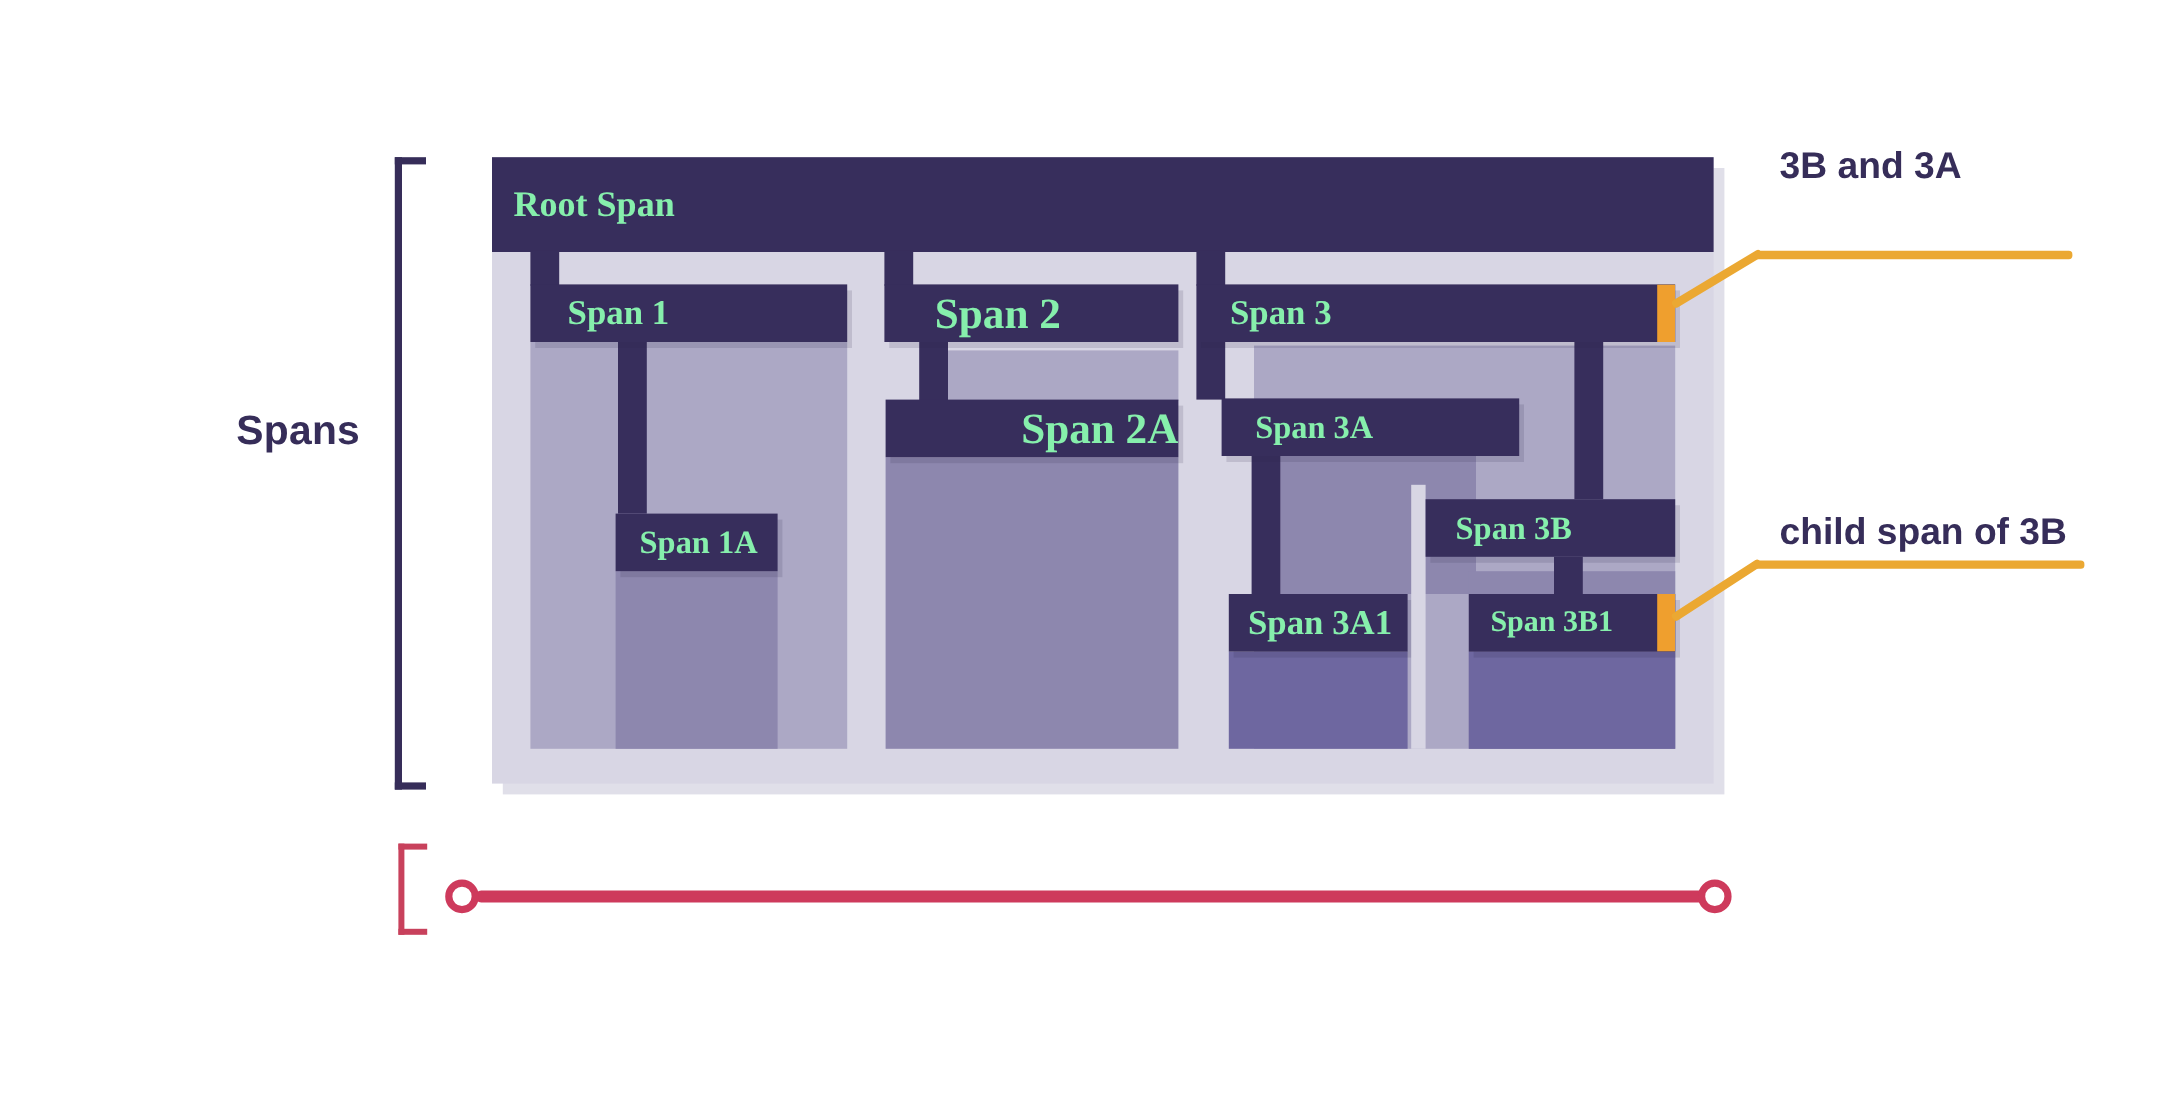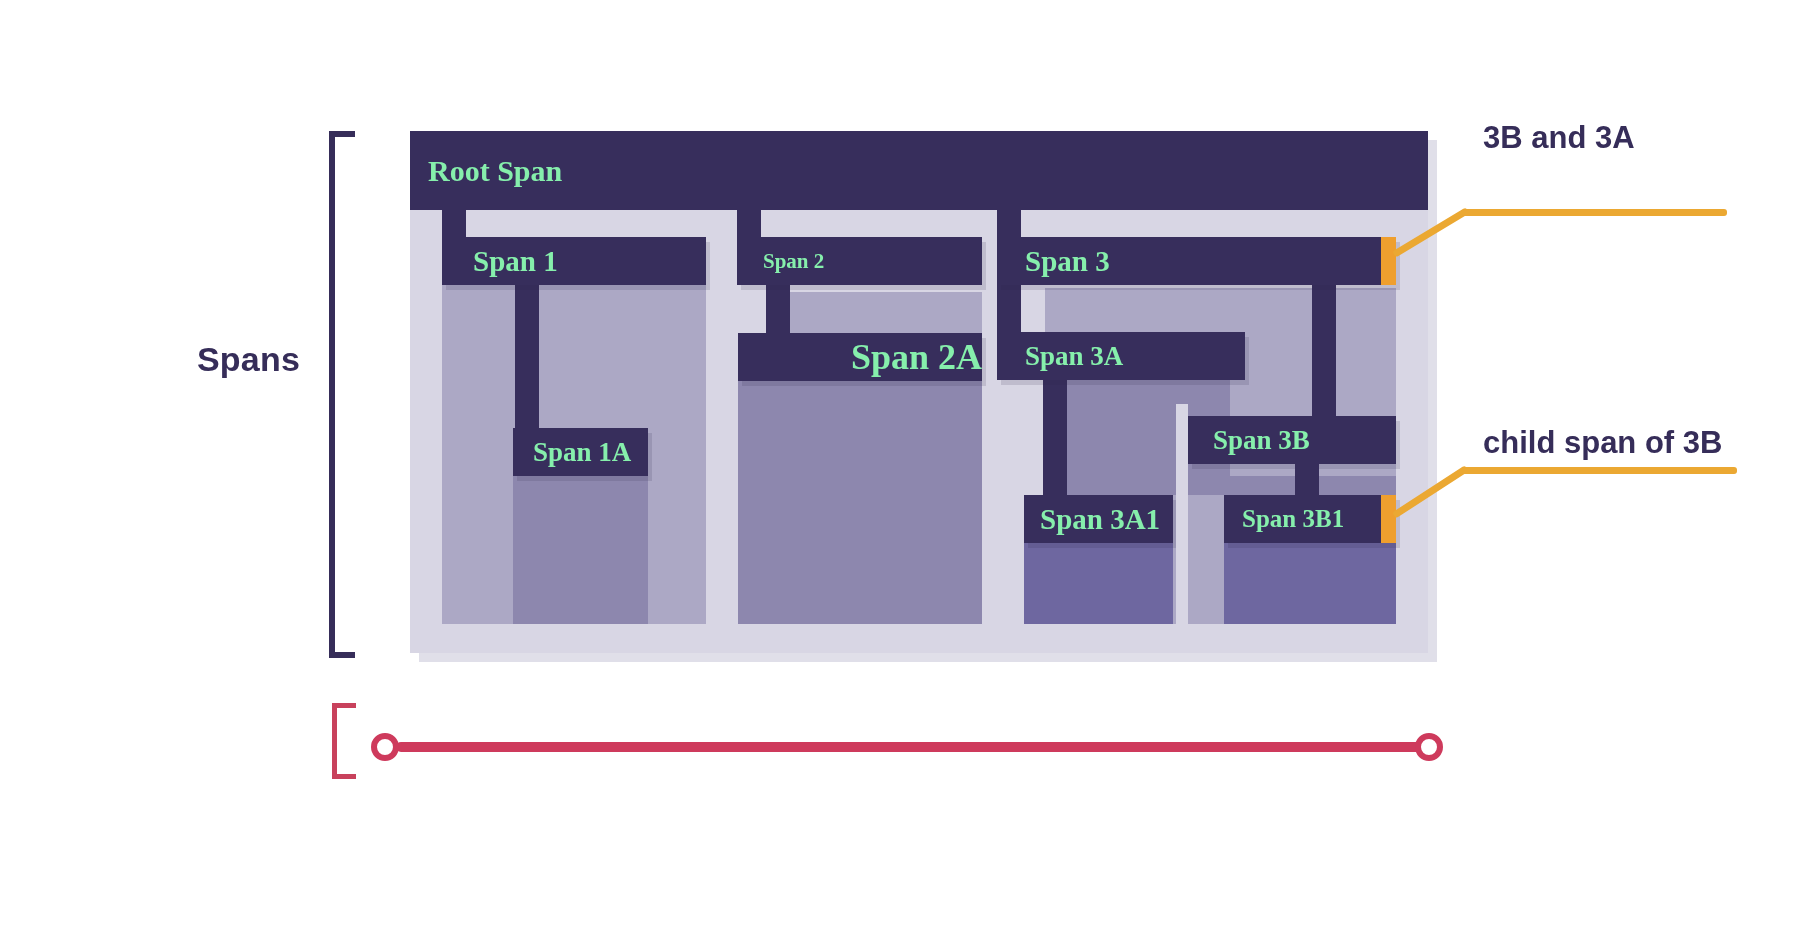--- a/index.html
+++ b/index.html
@@ -52,42 +52,42 @@
   .f3 { background:var(--fill3); }
   .bgstrip { position:absolute; background:var(--bg); }
   .marker {
     position:absolute; right:0; top:0; bottom:0; width:15px;
     background:var(--orange); box-shadow:none;
   }
 
   
   #root-bar  { left:0;    top:0;     width:1018px; height:79px;  font-size:30px; line-height:79px; padding-left:18px; box-shadow:none; }
   #span1-bar { left:32px;  top:106px; width:264px; height:48px; font-size:29px; line-height:48px; padding-left:31px; }
-  #span2-bar { left:327px; top:106px; width:245px; height:48px; font-size:21px; line-height:48px; padding-left:26px; }
+  #span2-bar { left:327px; top:106px; width:245px; height:48px; font-size:36px; line-height:48px; padding-left:42px; }
   #span3-bar { left:587px; top:106px; width:399px; height:48px; font-size:29px; line-height:48px; padding-left:28px; }
 
   
   #conn1      { left:32px;  top:78px;  width:24px; height:29px; }
   #span1-fill { left:32px;  top:154px; width:264px; height:339px; }
   #conn1a     { left:105px; top:154px; width:24px; height:143px; }
   #span1a-bar { left:103px; top:297px; width:135px; height:48px; font-size:27px; line-height:48px; padding-left:20px; }
   #span1a-fill{ left:103px; top:345px; width:135px; height:148px; }
 
   
   #conn2        { left:327px; top:78px;  width:24px; height:29px; }
   #conn2a       { left:356px; top:154px; width:24px; height:49px; }
   #span2-midfill{ left:380px; top:161px; width:192px; height:42px; }
   #span2a-bar   { left:328px; top:202px; width:244px; height:48px; font-size:36px; line-height:48px; padding-left:30px;text-align:right; }
   #span2a-fill  { left:328px; top:250px; width:244px; height:243px; }
 
   
   #conn3        { left:587px; top:78px;  width:24px; height:29px; }
   #span3-l1fill { left:635px; top:157px; width:351px; height:336px; }
   #conn3a       { left:587px; top:154px; width:24px; height:48px; }
-  #span3a-bar   { left:587px; top:201px; width:248px; height:48px; font-size:27px; line-height:48px; padding-left:28px; }
+  #span3a-bar   { left:608px; top:201px; width:248px; height:48px; font-size:27px; line-height:48px; padding-left:28px; }
   #conn3a1      { left:633px; top:249px; width:24px; height:115px; }
   #span3a-l2fill{ left:657px; top:249px; width:163px; height:115px; }
   #span3a1-bar  { left:614px; top:364px; width:149px; height:48px; font-size:29px; line-height:48px; padding-left:16px; }
   #span3a1-fill { left:614px; top:412px; width:149px; height:81px; }
   #strip-3b     { left:766px; top:273px; width:12px; height:220px; }
   #conn3b       { left:902px; top:154px; width:24px; height:131px; }
   #span3b-bar   { left:778px; top:285px; width:208px; height:48px; font-size:27px; line-height:48px; padding-left:25px; }
   #span3b-l2fill{ left:814px; top:345px; width:172px; height:148px; }
   #conn3b1      { left:885px; top:333px; width:24px; height:31px; }
   #span3b1-bar  { left:814px; top:364px; width:172px; height:48px; font-size:25px; line-height:48px; padding-left:18px; }

